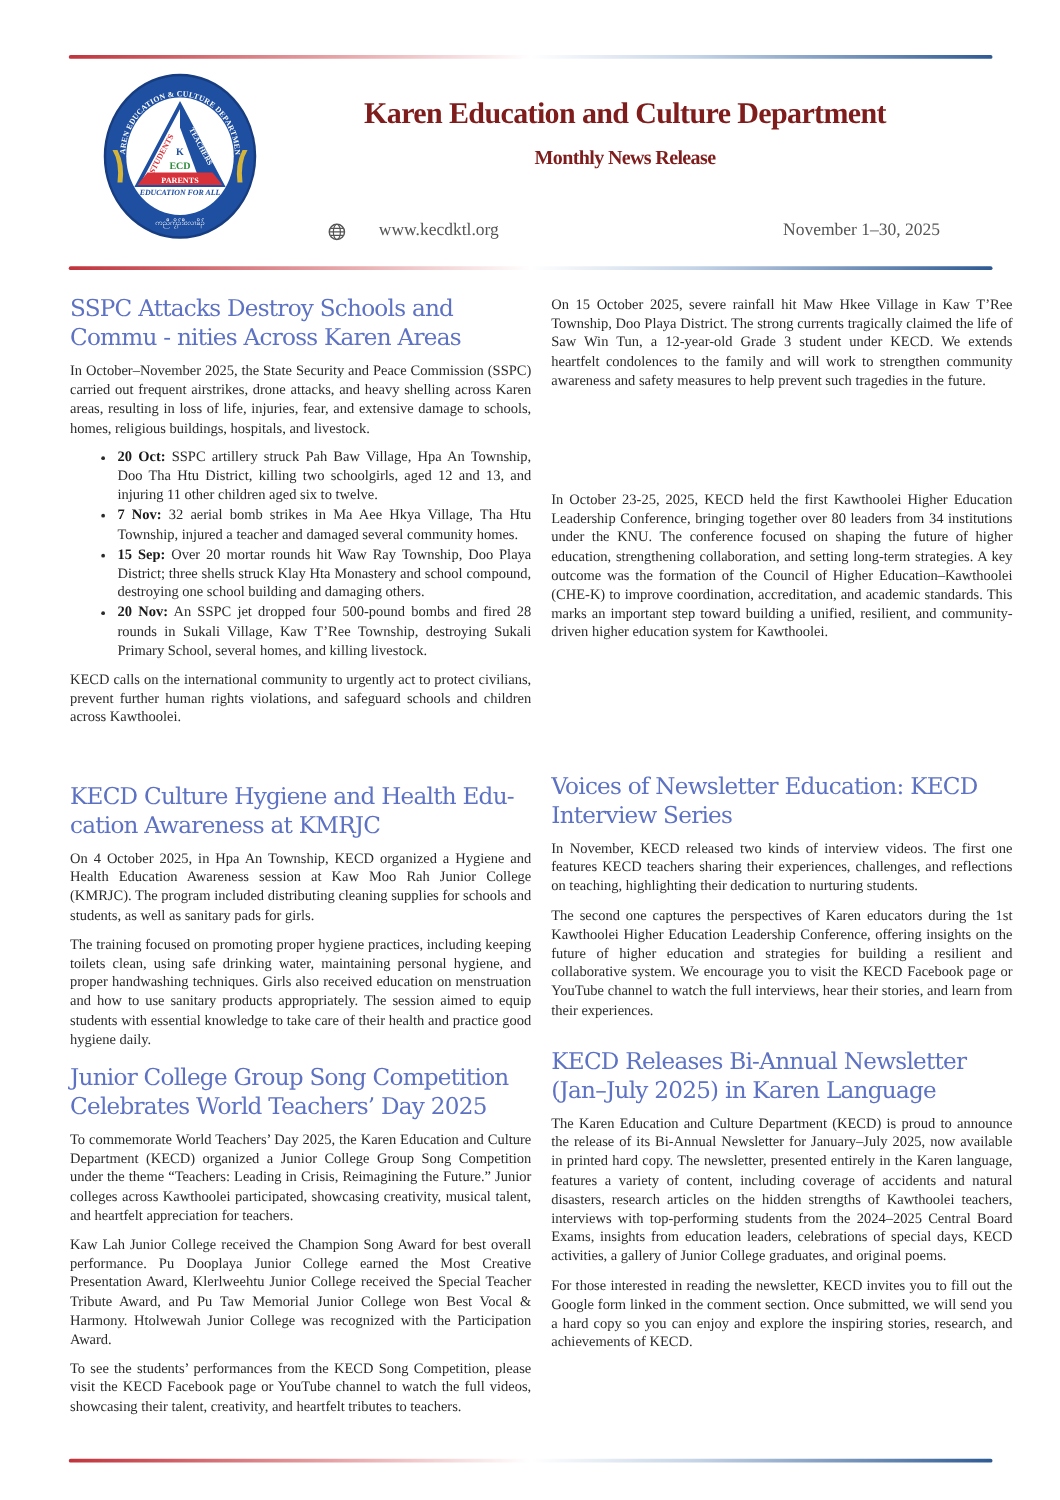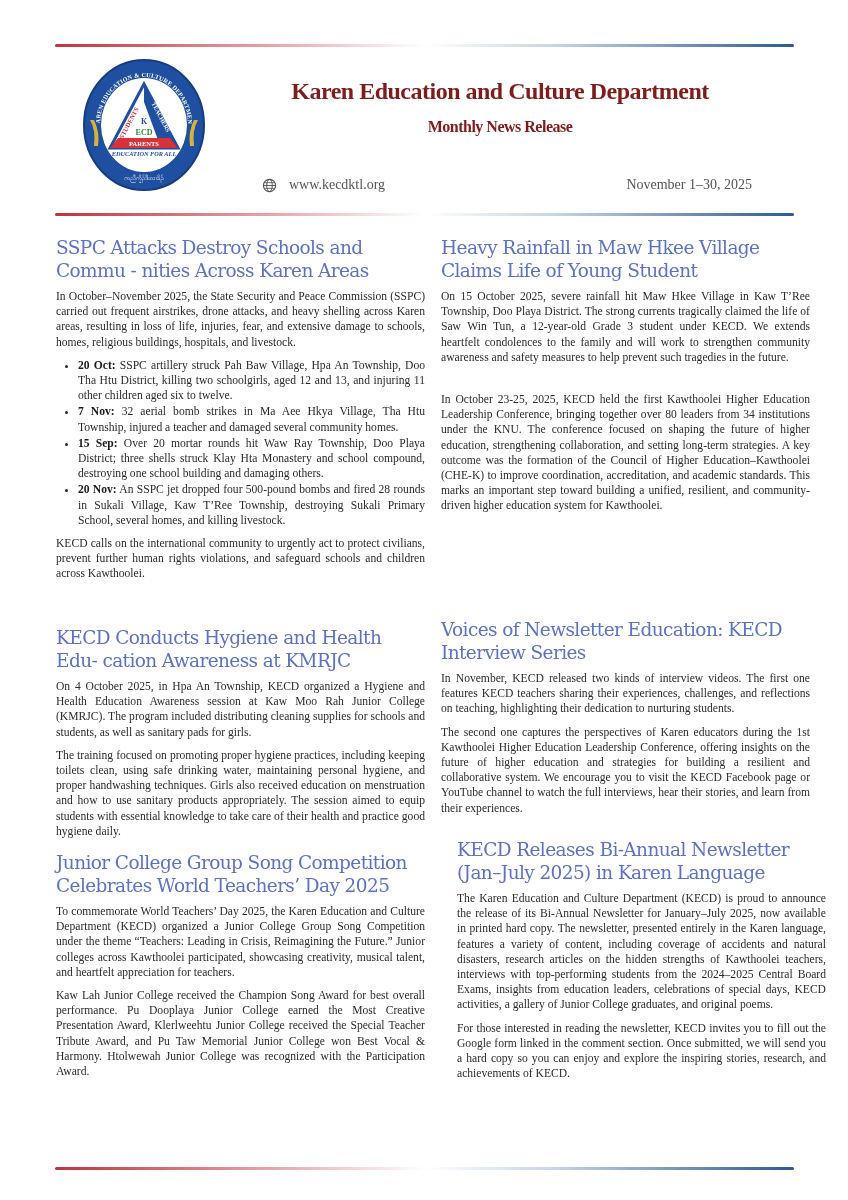--- a/index.html
+++ b/index.html
@@ -12,42 +12,42 @@
   .rule.bottom { top: 1167px; }
 
   .logo { position: absolute; left: 82px; top: 58px; width: 124px; height: 134px; }
   .logo svg { width: 100%; height: 100%; display: block; }
 
   .masthead-title { position: absolute; left: 240px; width: 520px; text-align: center; font-family: Liberation Serif, serif; font-weight: bold; color: #7f1d1d; letter-spacing: -0.5px; }
   .mt1 { top: 78px; font-size: 24px; }
   .mt2 { top: 118px; font-size: 16px; }
 
   .meta-row { position: absolute; left: 262px; top: 177px; width: 490px; height: 20px; font-size: 14px; color: #555; }
-  .meta-site { position: absolute; left: 0; top: 0; display: flex; align-items: center; gap: 12px; }
+  .meta-site { position: absolute; left: 0; top: 0; display: flex; align-items: center; gap: 26px; }
   .globe { width: 15px; height: 15px; display: inline-block; }
   .meta-date { position: absolute; right: 0; top: 0; }
 
   .col { position: absolute; top: 236px; width: 369px; }
   .col.left { left: 56px; }
   .col.right { left: 441px; }
 
   .article { margin: 0; }
   .article h2 { font-family: "DejaVu Serif", serif; font-weight: normal; color: #5d72c2; font-size: 18.5px; line-height: 23px; margin: 0 0 7px 0; letter-spacing: -0.6px; }
   .article p { font-size: 11.6px; line-height: 15.2px; margin: 0 0 8px 0; text-align: justify; color: #2b2b2b; }
   .article ul { margin: 0 0 8px 0; padding-left: 22px; font-size: 11.6px; line-height: 15.2px; text-align: justify; }
-  .article li { margin: 0 0 1px 0; }
+  .article li { margin: 0 0 1px 16px; }
   .article li b { font-weight: bold; color: #1a1a1a; }
 
   #a-sspc { position: absolute; left: 0; top: 0; }
   #a-hygiene { position: absolute; left: 0; top: 390px; }
   #a-song { position: absolute; left: 0; top: 615px; }
   #a-rain { position: absolute; left: 0; top: 0; }
   #a-conf { position: absolute; left: 0; top: 156px; }
   #a-voices { position: absolute; left: 0; top: 382px; }
-  #a-newsletter { position: absolute; left: 16px; top: 602px; }
+  #a-newsletter { position: absolute; left: 0; top: 602px; }
   .col .article { width: 369px; }
 </style>
 </head>
 <body>
 
 <div class="rule top1"></div>
 
 <div class="logo">
   <svg viewBox="0 0 124 134" xmlns="http://www.w3.org/2000/svg">
     <defs>
@@ -101,35 +101,35 @@
     <ul>
       <li><b>20 Oct:</b><span> SSPC artillery struck Pah Baw Village, Hpa An Township, Doo Tha Htu District, killing two schoolgirls, aged 12 and 13, and injuring 11 other children aged six to twelve.</span></li>
       <li><b>7 Nov:</b><span> 32 aerial bomb strikes in Ma Aee Hkya Village, Tha Htu Township, injured a teacher and damaged several community homes.</span></li>
       <li><b>15 Sep:</b><span> Over 20 mortar rounds hit Waw Ray Township, Doo Playa District; three shells struck Klay Hta Monastery and school compound, destroying one school building and damaging others.</span></li>
       <li><b>20 Nov:</b><span> An SSPC jet dropped four 500-pound bombs and fired 28 rounds in Sukali Village, Kaw T’Ree Township, destroying Sukali Primary School, several homes, and killing livestock.</span></li>
     </ul>
     <p>KECD calls on the international community to urgently act to protect civilians, prevent further human rights violations, and safeguard schools and children across Kawthoolei.</p>
   </section>
 
   <section class="article" id="a-hygiene">
-    <h2>KECD Conducts Hygiene and Health Edu- cation Awareness at KMRJC</h2>
+    <h2>KECD Culture Hygiene and Health Edu- cation Awareness at KMRJC</h2>
     <p>On 4 October 2025, in Hpa An Township, KECD organized a Hygiene and Health Education Awareness session at Kaw Moo Rah Junior College (KMRJC). The program included distributing cleaning supplies for schools and students, as well as sanitary pads for girls.</p>
     <p>The training focused on promoting proper hygiene practices, including keeping toilets clean, using safe drinking water, maintaining personal hygiene, and proper handwashing techniques. Girls also received education on menstruation and how to use sanitary products appropriately. The session aimed to equip students with essential knowledge to take care of their health and practice good hygiene daily.</p>
   </section>
 
   <section class="article" id="a-song">
     <h2>Junior College Group Song Competition Celebrates World Teachers’ Day 2025</h2>
     <p>To commemorate World Teachers’ Day 2025, the Karen Education and Culture Department (KECD) organized a Junior College Group Song Competition under the theme “Teachers: Leading in Crisis, Reimagining the Future.” Junior colleges across Kawthoolei participated, showcasing creativity, musical talent, and heartfelt appreciation for teachers.</p>
     <p>Kaw Lah Junior College received the Champion Song Award for best overall performance. Pu Dooplaya Junior College earned the Most Creative Presentation Award, Klerlweehtu Junior College received the Special Teacher Tribute Award, and Pu Taw Memorial Junior College won Best Vocal &amp; Harmony. Htolwewah Junior College was recognized with the Participation Award.</p>
+    <p>To see the students’ performances from the KECD Song Competition, please visit the KECD Facebook page or YouTube channel to watch the full videos, showcasing their talent, creativity, and heartfelt tributes to teachers.</p>
   </section>
 </div>
 
 <div class="col right">
   <section class="article" id="a-rain">
-    <h2>Heavy Rainfall in Maw Hkee Village Claims Life of Young Student</h2>
     <p>On 15 October 2025, severe rainfall hit Maw Hkee Village in Kaw T’Ree Township, Doo Playa District. The strong currents tragically claimed the life of Saw Win Tun, a 12-year-old Grade 3 student under KECD. We extends heartfelt condolences to the family and will work to strengthen community awareness and safety measures to help prevent such tragedies in the future.</p>
   </section>
 
   <section class="article" id="a-conf">
     <p>In October 23-25, 2025, KECD held the first Kawthoolei Higher Education Leadership Conference, bringing together over 80 leaders from 34 institutions under the KNU. The conference focused on shaping the future of higher education, strengthening collaboration, and setting long-term strategies. A key outcome was the formation of the Council of Higher Education–Kawthoolei (CHE-K) to improve coordination, accreditation, and academic standards. This marks an important step toward building a unified, resilient, and community-driven higher education system for Kawthoolei.</p>
   </section>
 
   <section class="article" id="a-voices">
     <h2>Voices of Newsletter Education: KECD Interview Series</h2>
     <p>In November, KECD released two kinds of interview videos. The first one features KECD teachers sharing their experiences, challenges, and reflections on teaching, highlighting their dedication to nurturing students.</p>

